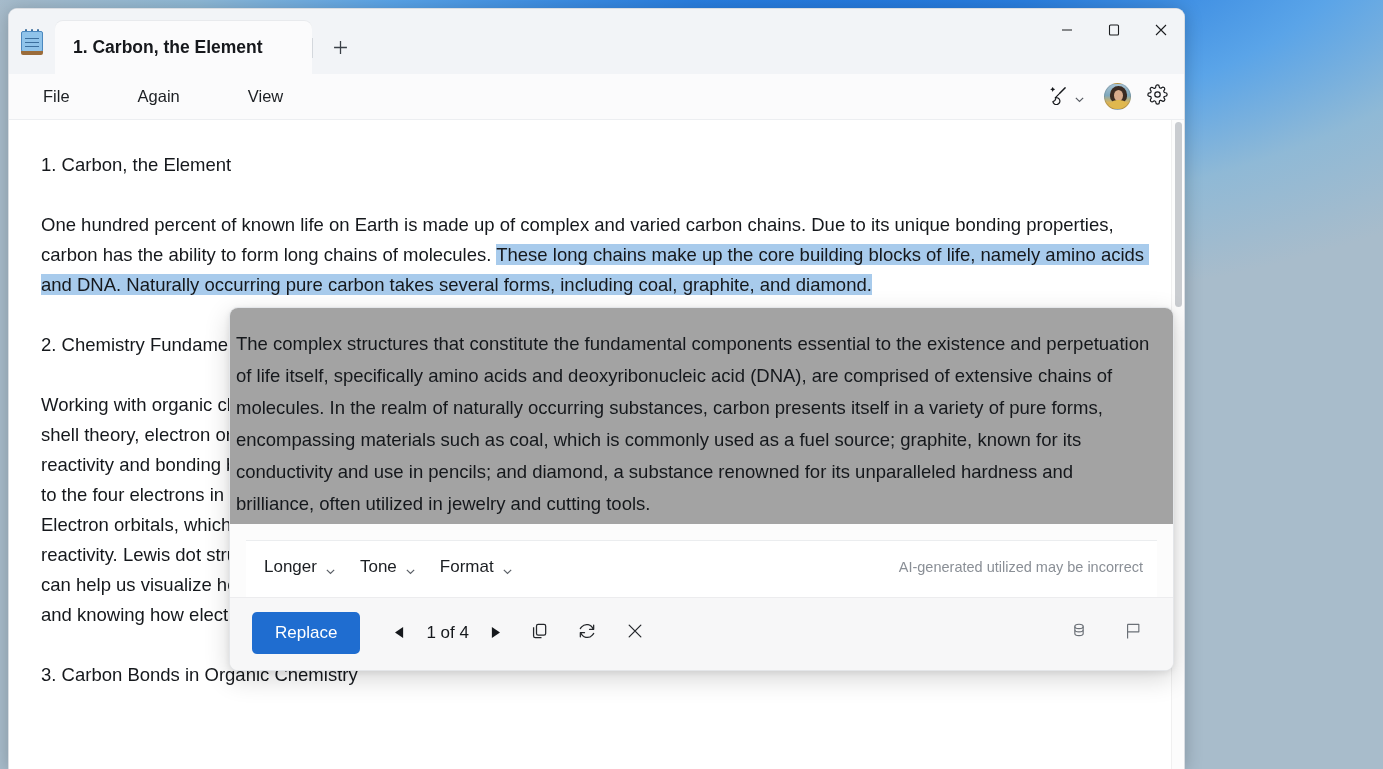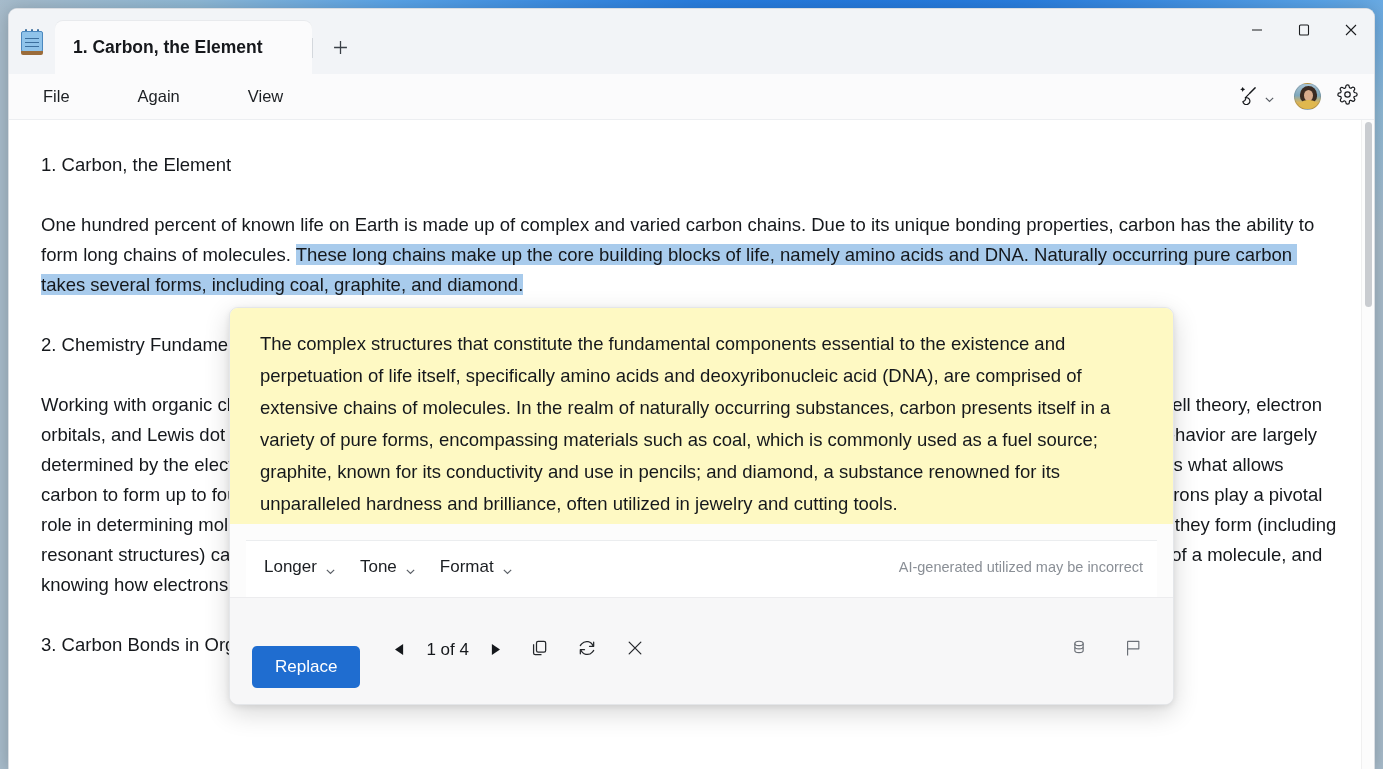--- a/index.html
+++ b/index.html
@@ -11,21 +11,21 @@
   body {
     background:
       radial-gradient(ellipse 900px 420px at 62% -14%, #1669d6 0%, #2a7fe0 32%, #5aa4e8 58%, #8fb9d6 78%, #a8bccb 100%),
       linear-gradient(160deg, #4b8fd4 0%, #7fa8c4 45%, #aab9c4 100%);
   }
 
   
   .window {
     position: absolute;
     left: 8px; top: 8px;
-    width: 1367px; height: 761px;
+    width: 1177px; height: 761px;
     background: #fbfbfc;
     border-radius: 9px 9px 0 0;
     border: 1px solid #d9dde2;
     border-bottom: none;
     overflow: hidden;
     box-shadow: 0 2px 18px rgba(0,0,0,.22);
   }
 
   
   .titlebar {
@@ -179,21 +179,21 @@
   .ai-card {
     position: absolute;
     left: 220px; top: 298px;
     width: 945px;
     background: #fcfcfc;
     border: 1px solid #e4e6e9;
     border-radius: 9px;
     box-shadow: 0 8px 26px rgba(0,0,0,.16), 0 2px 6px rgba(0,0,0,.08);
     overflow: hidden;
   }
-  .ai-body { background: #fef9c3; padding: 20px 22px 4px 30px; }
+  .ai-body { background: #a3a3a3; padding: 20px 22px 4px 6px; }
   .ai-text {
     font-size: 18.5px;
     line-height: 32px;
     color: #15181c;
   }
   .ai-options {
     background: #fff;
     border-top: 1px solid #ebedef;
     margin: 16px 16px 0 16px;
     padding: 10px 6px 14px 6px;
@@ -218,21 +218,20 @@
   }
   .replace-btn {
     background: #1f6dd0;
     color: #fff;
     font-size: 17px;
     padding: 11px 23px;
     border-radius: 5px;
     border: none;
     font-family: inherit;
     margin-right: 18px;
-    margin-top: 34px;
   }
   .nav-arrow {
     width: 34px; height: 32px;
     display: flex; align-items: center; justify-content: center;
     color: #15181c;
   }
   .nav-arrow svg { width: 9px; height: 11px; }
   .nav-count { font-size: 17px; color: #15181c; padding: 0 6px; }
   .fbtn {
     width: 44px; height: 36px; border-radius: 5px;

